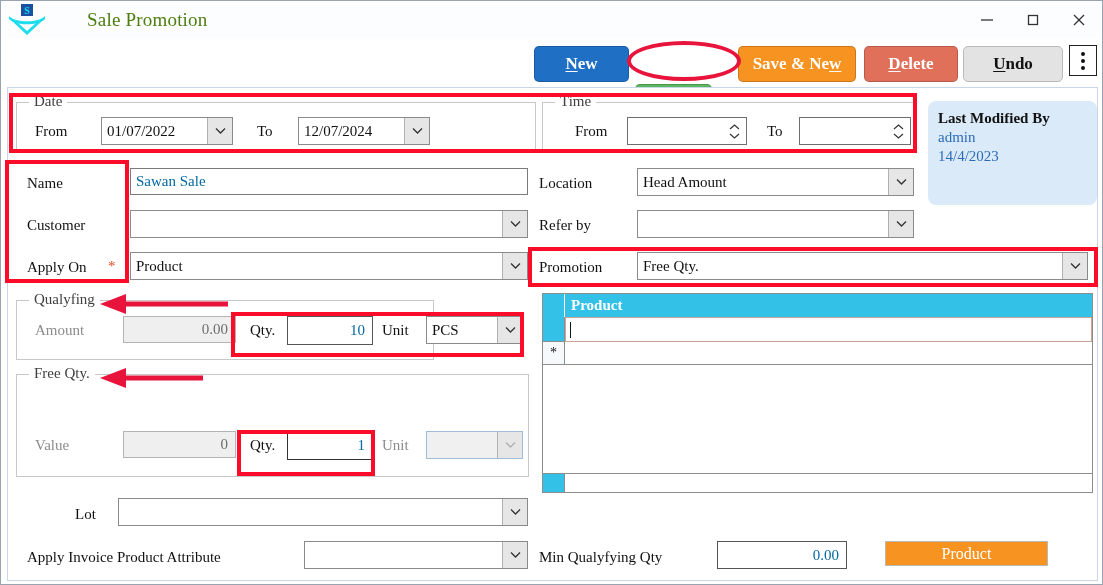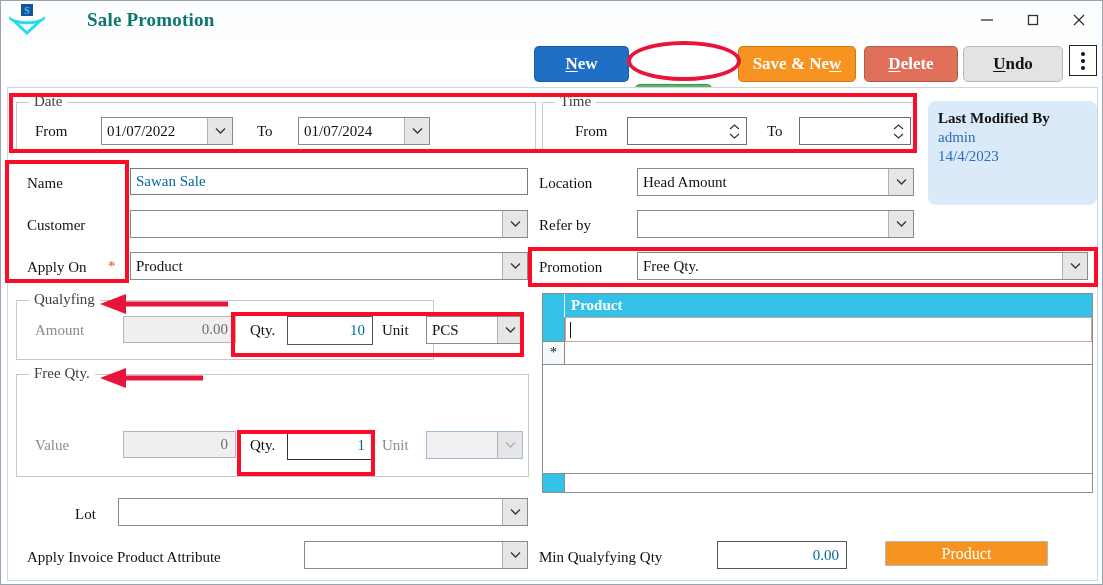--- a/index.html
+++ b/index.html
@@ -36,23 +36,23 @@
     position: absolute;
     left: 4px; top: 2px;
     width: 44px; height: 34px;
     background: #fdfdfd;
   }
   .logo-svg { display: block; }
   .win-title {
     position: absolute;
     left: 86px; top: 8px;
     font-size: 19px;
-    font-weight: bold;
+    font-weight: normal;
     letter-spacing: 0.2px;
-    color: #0f766e;
+    color: #4d7c0f;
     white-space: nowrap;
   }
   .win-btn {
     position: absolute;
     top: 0;
     width: 46px; height: 38px;
     background: transparent;
     border: none;
     cursor: default;
     padding: 0;
@@ -424,21 +424,21 @@
       <div class="combo" style="left:84px; top:14px; width:132px;">
         <span class="ctext">01/07/2022</span>
         <span class="cbtn">
           <svg class="chev" width="11" height="8" viewBox="0 0 11 8">
               <polyline points="1,1.5 5.5,6 10,1.5" fill="none" stroke="#333" stroke-width="1.3"></polyline>
             </svg>
         </span>
       </div>
       <span class="lbl" style="left:240px; top:20px;">To</span>
       <div class="combo" style="left:281px; top:14px; width:132px;">
-        <span class="ctext">01/07/2024</span>
+        <span class="ctext">12/07/2024</span>
         <span class="cbtn">
           <svg class="chev" width="11" height="8" viewBox="0 0 11 8">
               <polyline points="1,1.5 5.5,6 10,1.5" fill="none" stroke="#333" stroke-width="1.3"></polyline>
             </svg>
         </span>
       </div>
     </div>
 
     <div class="group g-time">
       <span class="grp-legend">Time</span>

